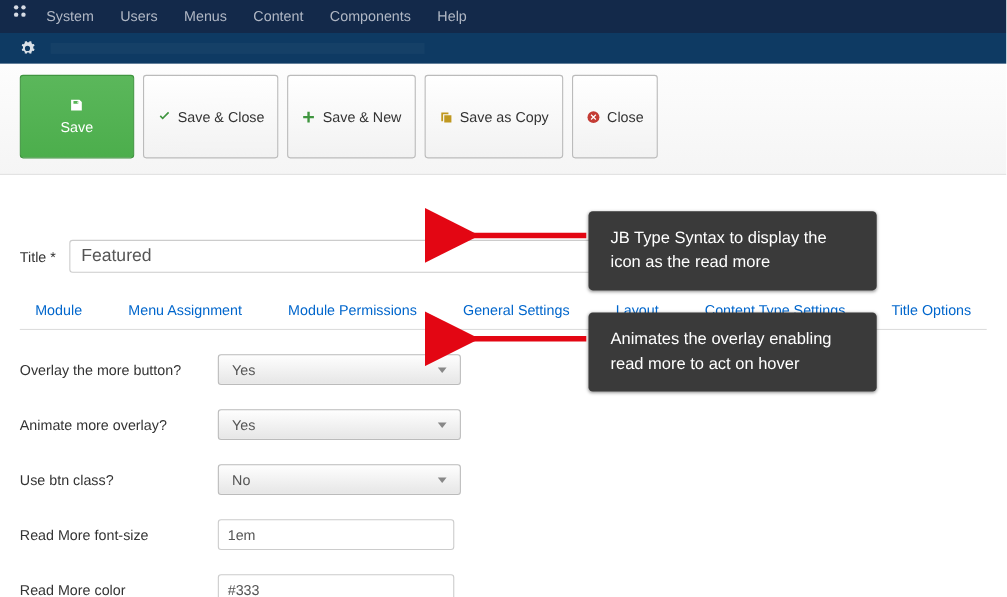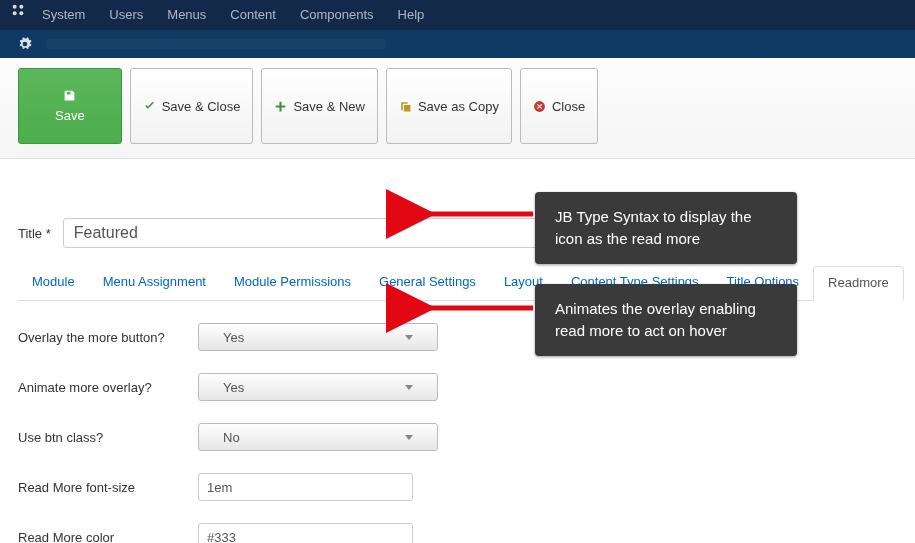--- a/index.html
+++ b/index.html
@@ -26,21 +26,21 @@
 .req { color: #333; }
 .title-input { width: 588px; height: 30px; border: 1px solid #ccc; border-radius: 3px; padding: 4px 10px; font-size: 16px; color: #555; }
 
 .tabs { display: flex; border-bottom: 1px solid #ddd; margin-bottom: 22px; justify-content: space-between; }
 .tab { padding: 8px 14px 10px; color: #0066cc; font-size: 13px; cursor: pointer; white-space: nowrap; }
 .tab.active { color: #555; border: 1px solid #ddd; border-bottom: 1px solid #fff; border-radius: 4px 4px 0 0; margin-bottom: -1px; background:#fff; }
 
 .form-row { display: flex; align-items: center; margin-bottom: 22px; }
 .form-label { width: 180px; color: #333; font-size: 13px; }
 .text-input { width: 215px; height: 28px; border: 1px solid #ccc; border-radius: 3px; padding: 3px 8px; font-size: 13px; color: #555; }
-.select { width: 240px; height: 28px; border: 1px solid #bbb; border-radius: 3px; background: linear-gradient(#fefefe,#e6e6e6); padding: 0 24px; font-size: 13px; color: #555; display:flex; align-items:center; justify-content:space-between; cursor:pointer; }
+.select { width: 221px; height: 28px; border: 1px solid #bbb; border-radius: 3px; background: linear-gradient(#fefefe,#e6e6e6); padding: 0 12px; font-size: 13px; color: #555; display:flex; align-items:center; justify-content:space-between; cursor:pointer; }
 .select .caret { width:0; height:0; border-left:4px solid transparent; border-right:4px solid transparent; border-top:5px solid #888; }
 
 .callout { position: absolute; background: #3a3a3a; color: #fff; padding: 14px 20px; border-radius: 4px; font-size: 15px; line-height: 1.45; width: 262px; box-shadow: 0 1px 3px rgba(0,0,0,0.4); }
 .callout-1 { left: 535px; top: 192px; }
 .callout-2 { left: 535px; top: 284px; }
 .arrow { position: absolute; }
 .arrow svg { overflow: visible; }
 </style>
 </head>
 <body>
@@ -120,21 +120,20 @@
   </div>
 
   <div class="tabs">
     <div class="tab">Module</div>
     <div class="tab">Menu Assignment</div>
     <div class="tab">Module Permissions</div>
     <div class="tab">General Settings</div>
     <div class="tab">Layout</div>
     <div class="tab">Content Type Settings</div>
     <div class="tab">Title Options</div>
-    <div class="tab active">Readmore</div>
   </div>
 
 
   <div class="form-row">
     <div class="form-label">Overlay the more button?</div>
     <div class="select">
       <span>Yes</span>
       <span class="caret"></span>
     </div>
   </div>

